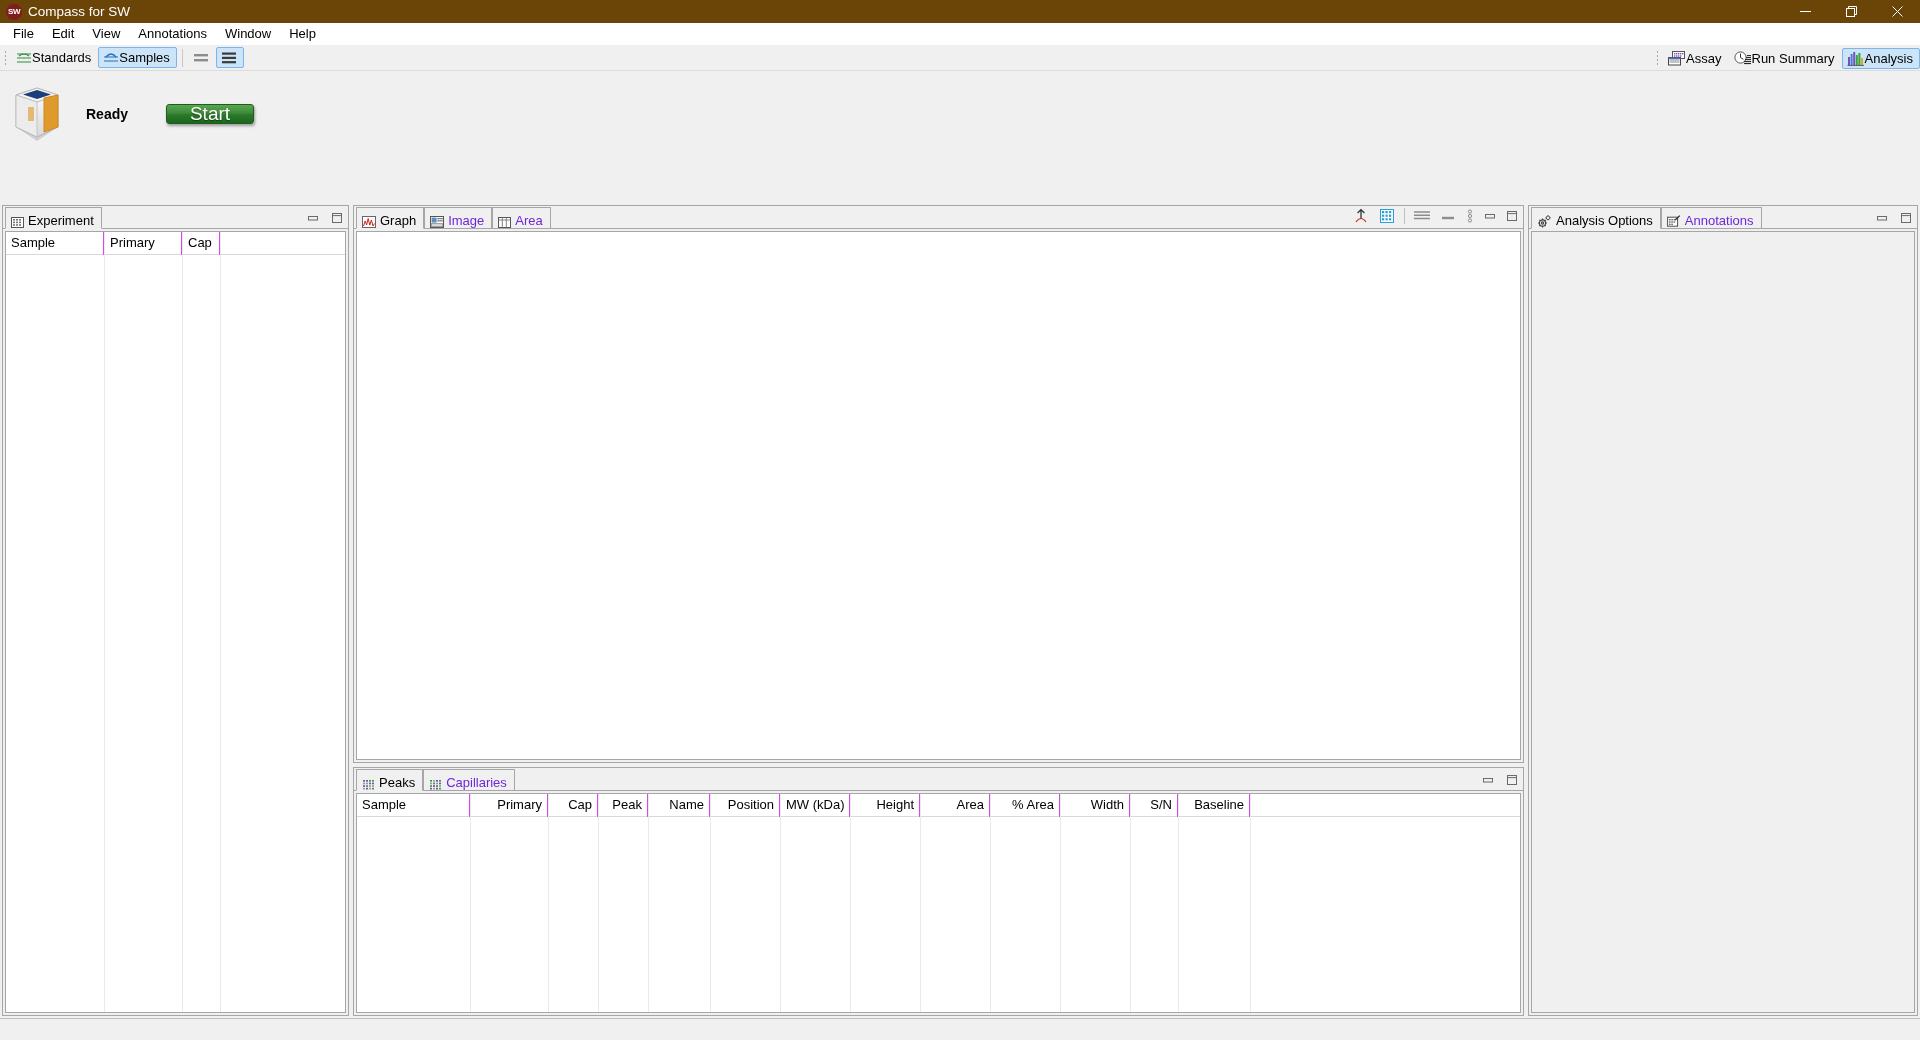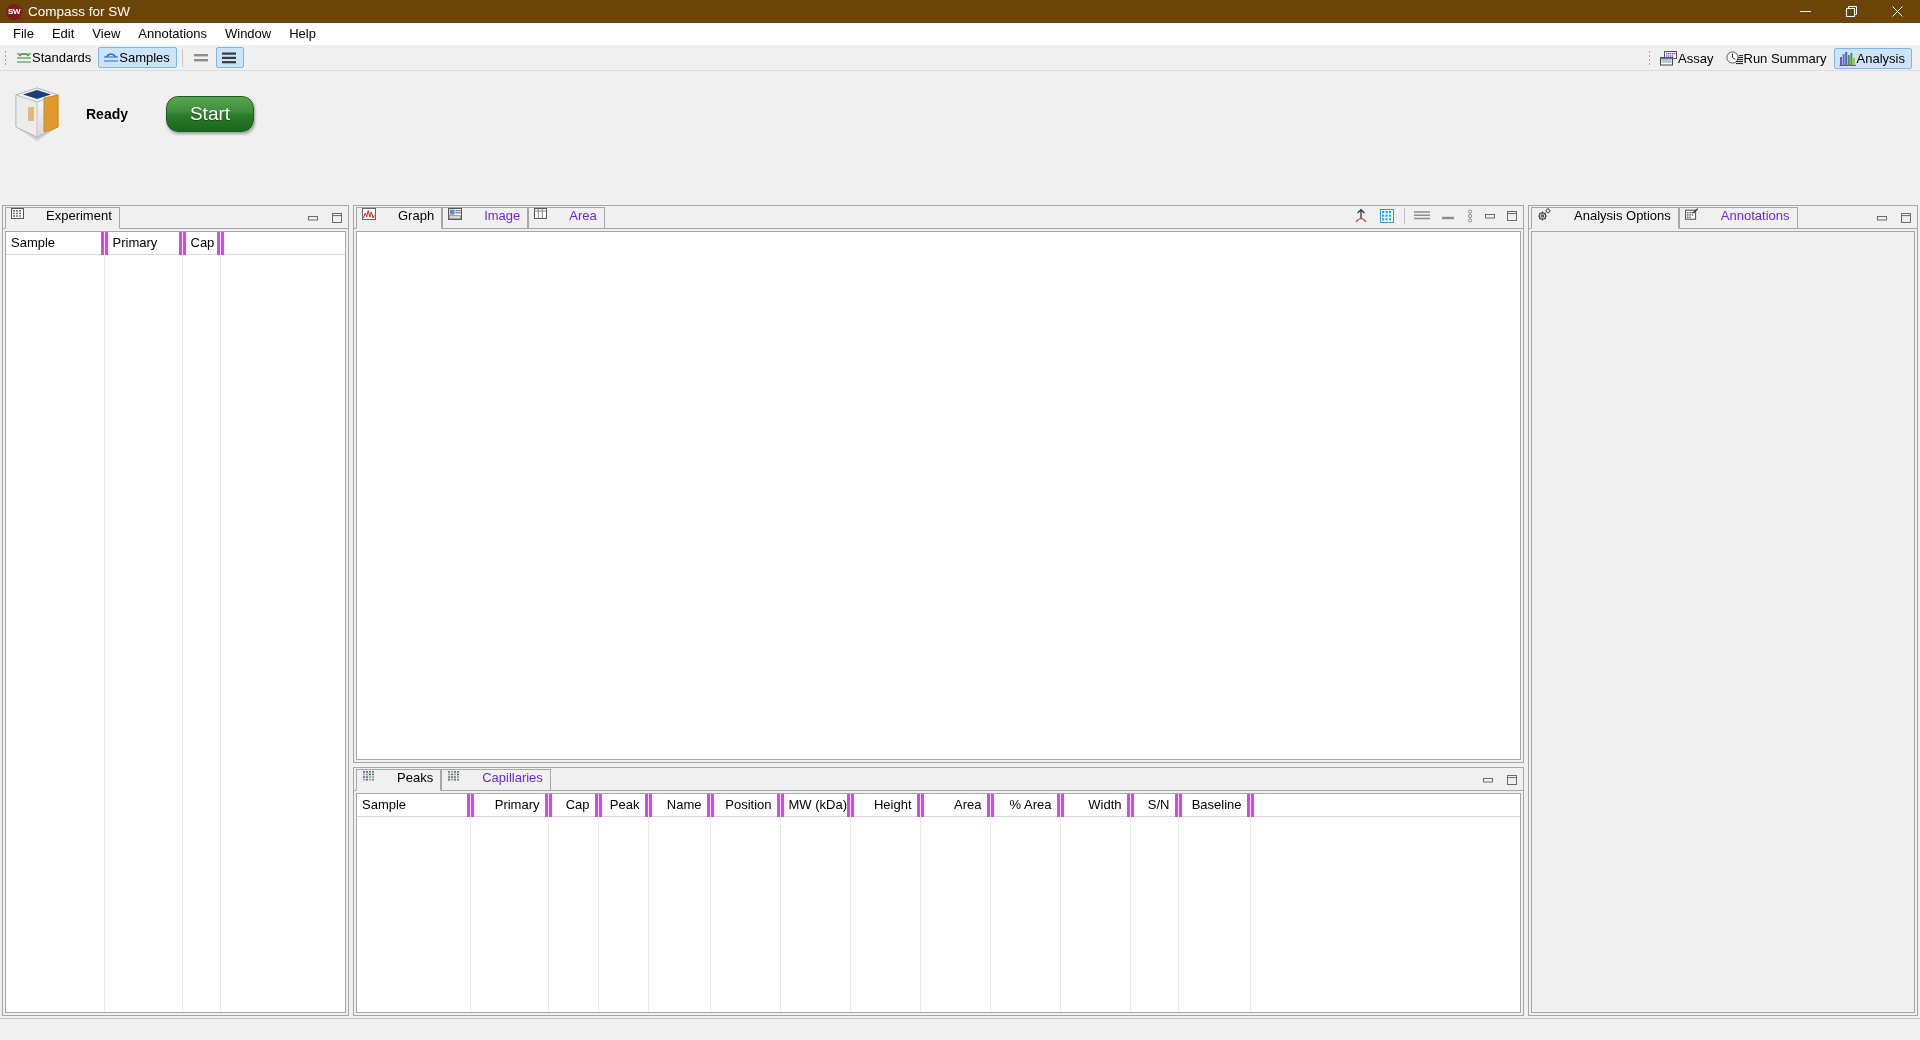--- a/index.html
+++ b/index.html
@@ -87,45 +87,45 @@
     white-space: nowrap;
   }
   .tb-btn.active {
     background: #cce4f7;
     border: 1px solid #7eb4ea;
   }
   .tb-sep {
     width: 1px; height: 18px; background: #c8c8c8; margin: 0 5px;
   }
   #toolbar-right {
-    position: absolute; right: 8px; top: 0;
+    position: absolute; right: 0; top: 0;
     height: 26px; display: flex; align-items: center;
   }
 
   
   #status-strip {
     height: 85px;
     background: #f0f0f0;
     display: flex;
     align-items: center;
     padding-left: 10px;
     gap: 0px;
   }
   #instr-icon { width: 54px; height: 58px; margin-right: 22px; }
   #ready-label {
     font-weight: bold;
     font-size: 14px;
     width: 78px;
     text-align: left;
   }
   #start-btn {
-    width: 88px; height: 36px;
+    width: 88px; height: 20px;
     margin-left: 2px;
     border: 1px solid #1f5c1f;
-    border-radius: 12px;
+    border-radius: 3px;
     background: linear-gradient(to bottom, #58a64f 0%, #3e8b3a 45%, #2f7a2c 52%, #18681b 100%);
     color: #ffffff;
     font-size: 19px;
     display: flex; align-items: center; justify-content: center;
     text-shadow: 0 1px 1px rgba(0,0,0,0.45);
     box-shadow: 1px 2px 3px rgba(0,0,0,0.35);
   }
 
   
   #workspace {
@@ -148,21 +148,21 @@
   .panel-header {
     height: 23px;
     background: #f0f0f0;
     display: flex;
     align-items: flex-end;
     position: relative;
     border-bottom: 1px solid #a6a6a6;
     padding-left: 2px;
   }
   .ptab {
-    display: flex; align-items: flex-start; gap: 22px;
+    display: flex; align-items: flex-end; gap: 4px;
     height: 22px;
     padding: 0 7px 0 5px;
     font-size: 13px;
     border: 1px solid #a6a6a6;
     border-bottom: 1px solid #f0f0f0;
     background: #f0f0f0;
     margin-bottom: -1px;
     position: relative;
     white-space: nowrap;
   }
@@ -191,21 +191,21 @@
   table.grid {
     width: 100%;
     border-collapse: collapse;
     table-layout: fixed;
     font-size: 13px;
   }
   table.grid th {
     font-weight: normal;
     text-align: left;
     padding: 3px 5px 4px 5px;
-    border-right: 7px solid #d946ef;
+    border-right: 2px solid #d946ef;
     border-bottom: 1px solid #d8d8d8;
     background: #ffffff;
     height: 22px;
     white-space: nowrap;
     overflow: hidden;
   }
   table.grid th.r { text-align: right; }
   table.grid th:last-child { border-right: none; }
   .colrules {
     position: absolute;

